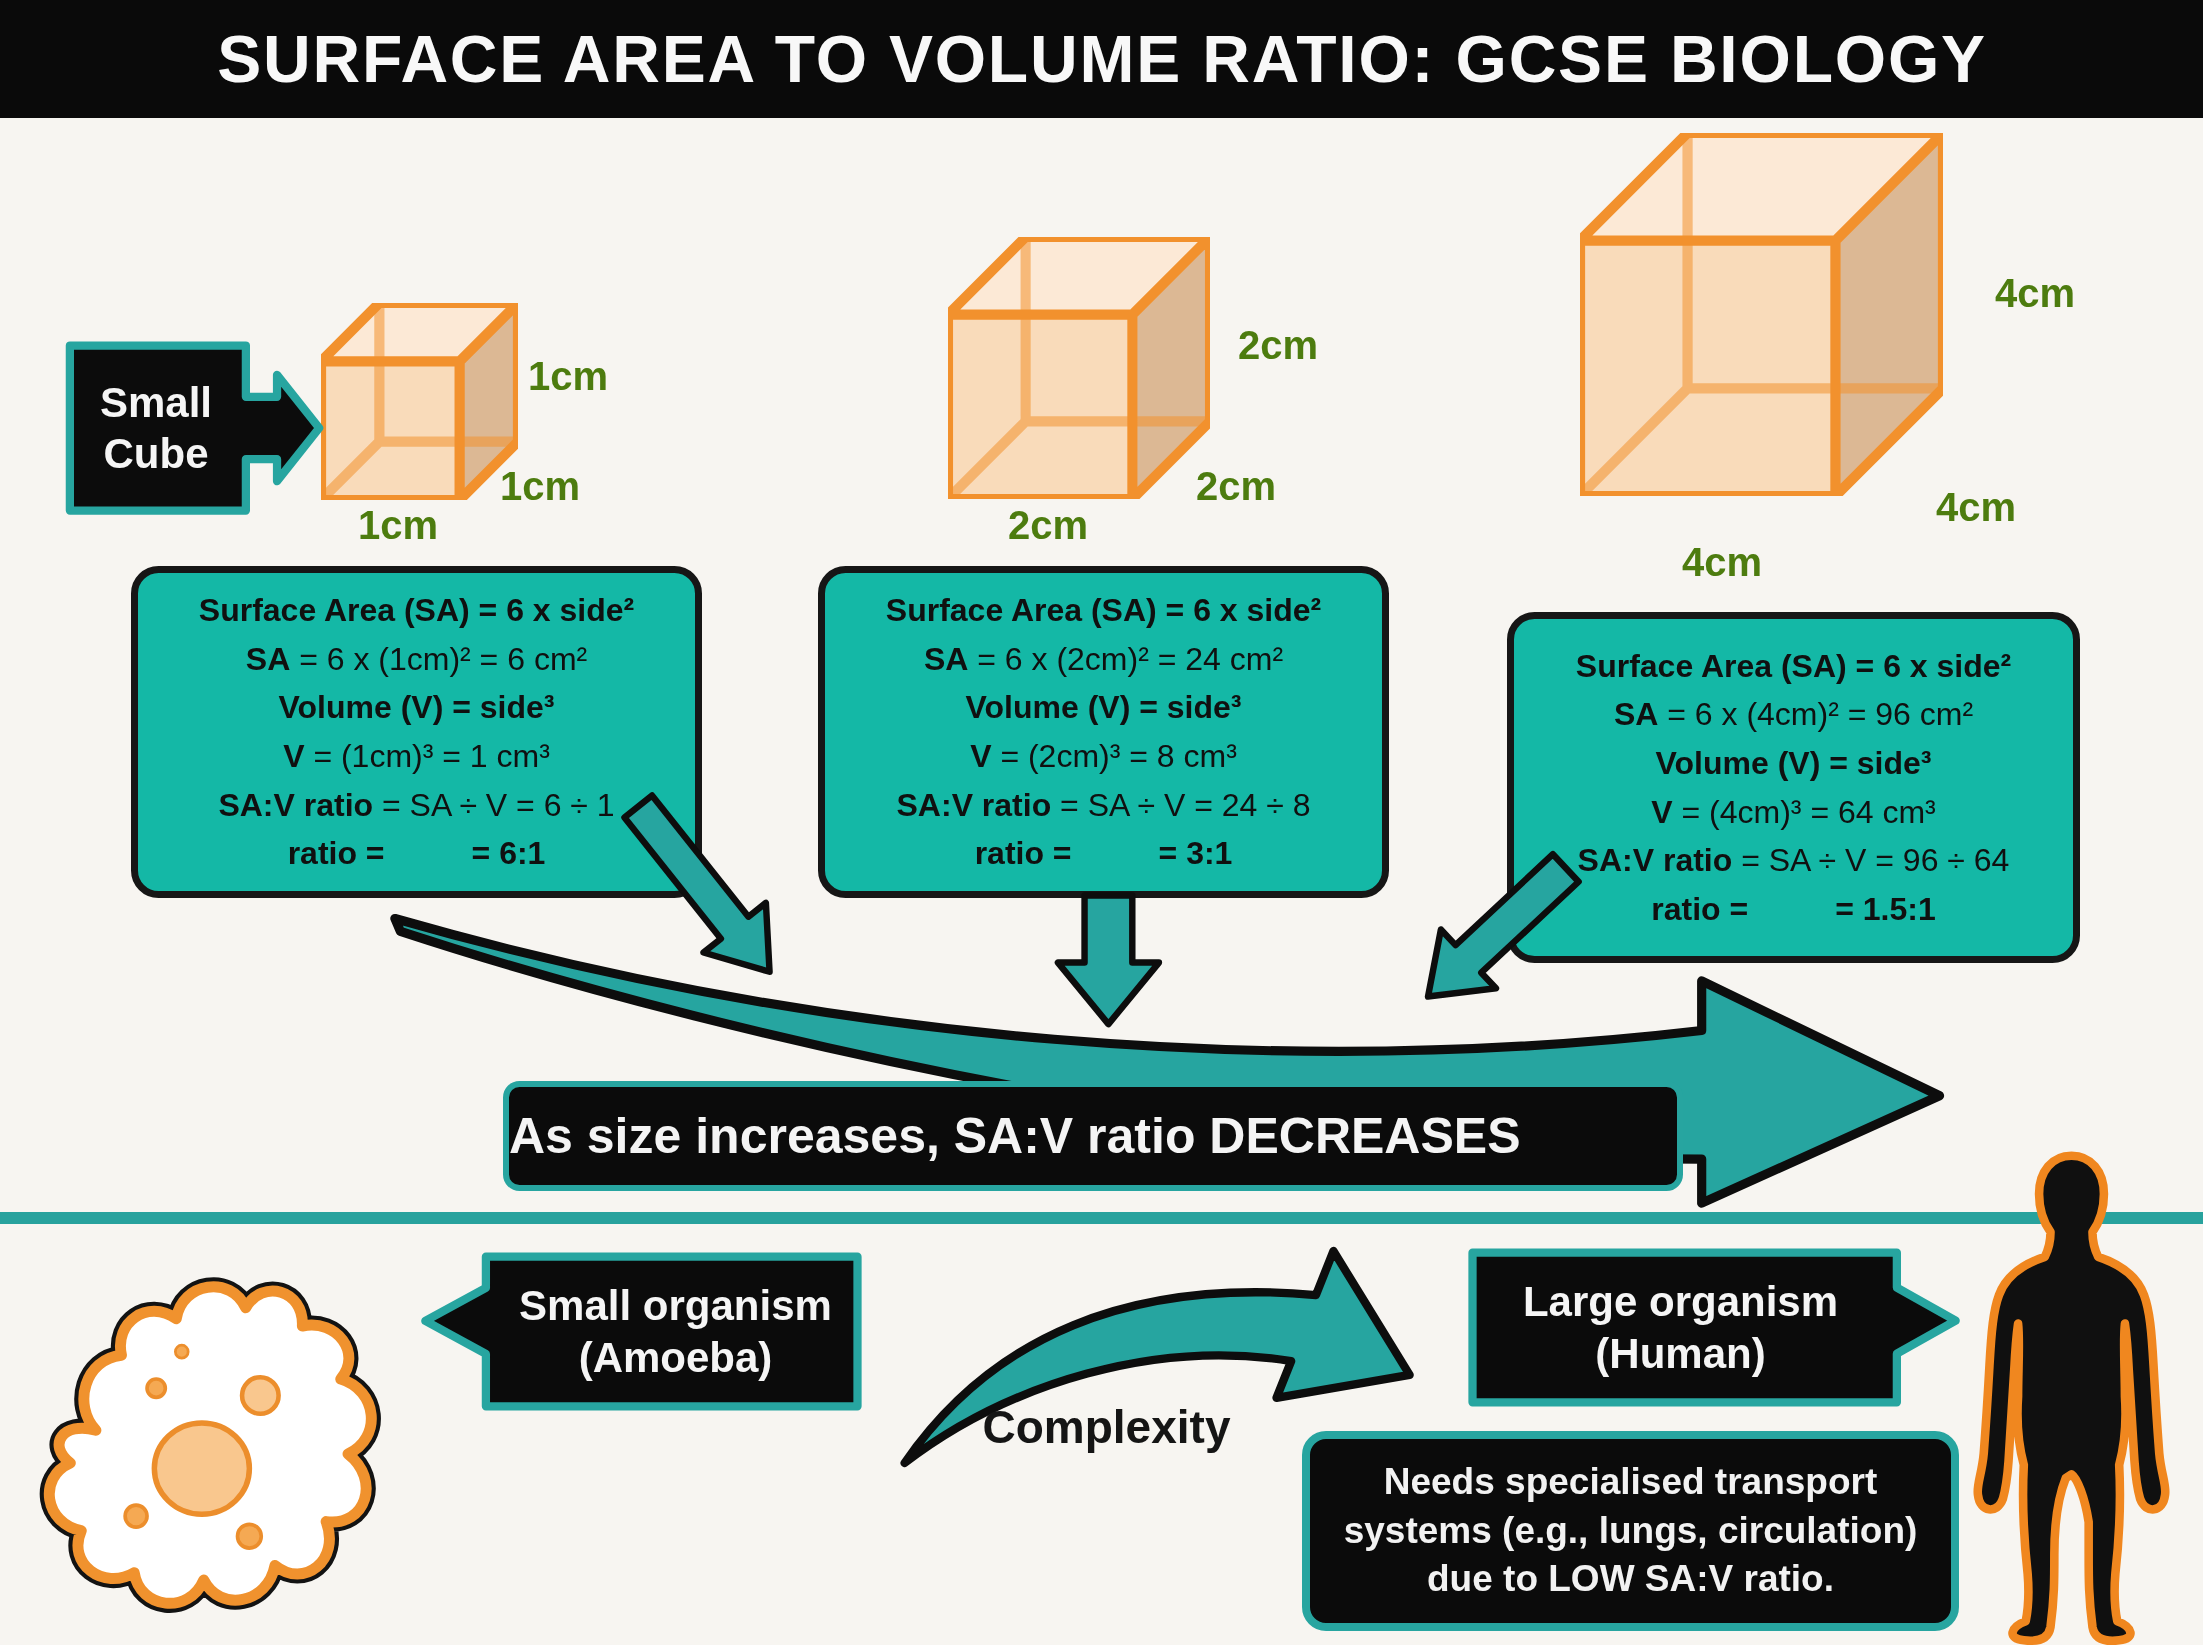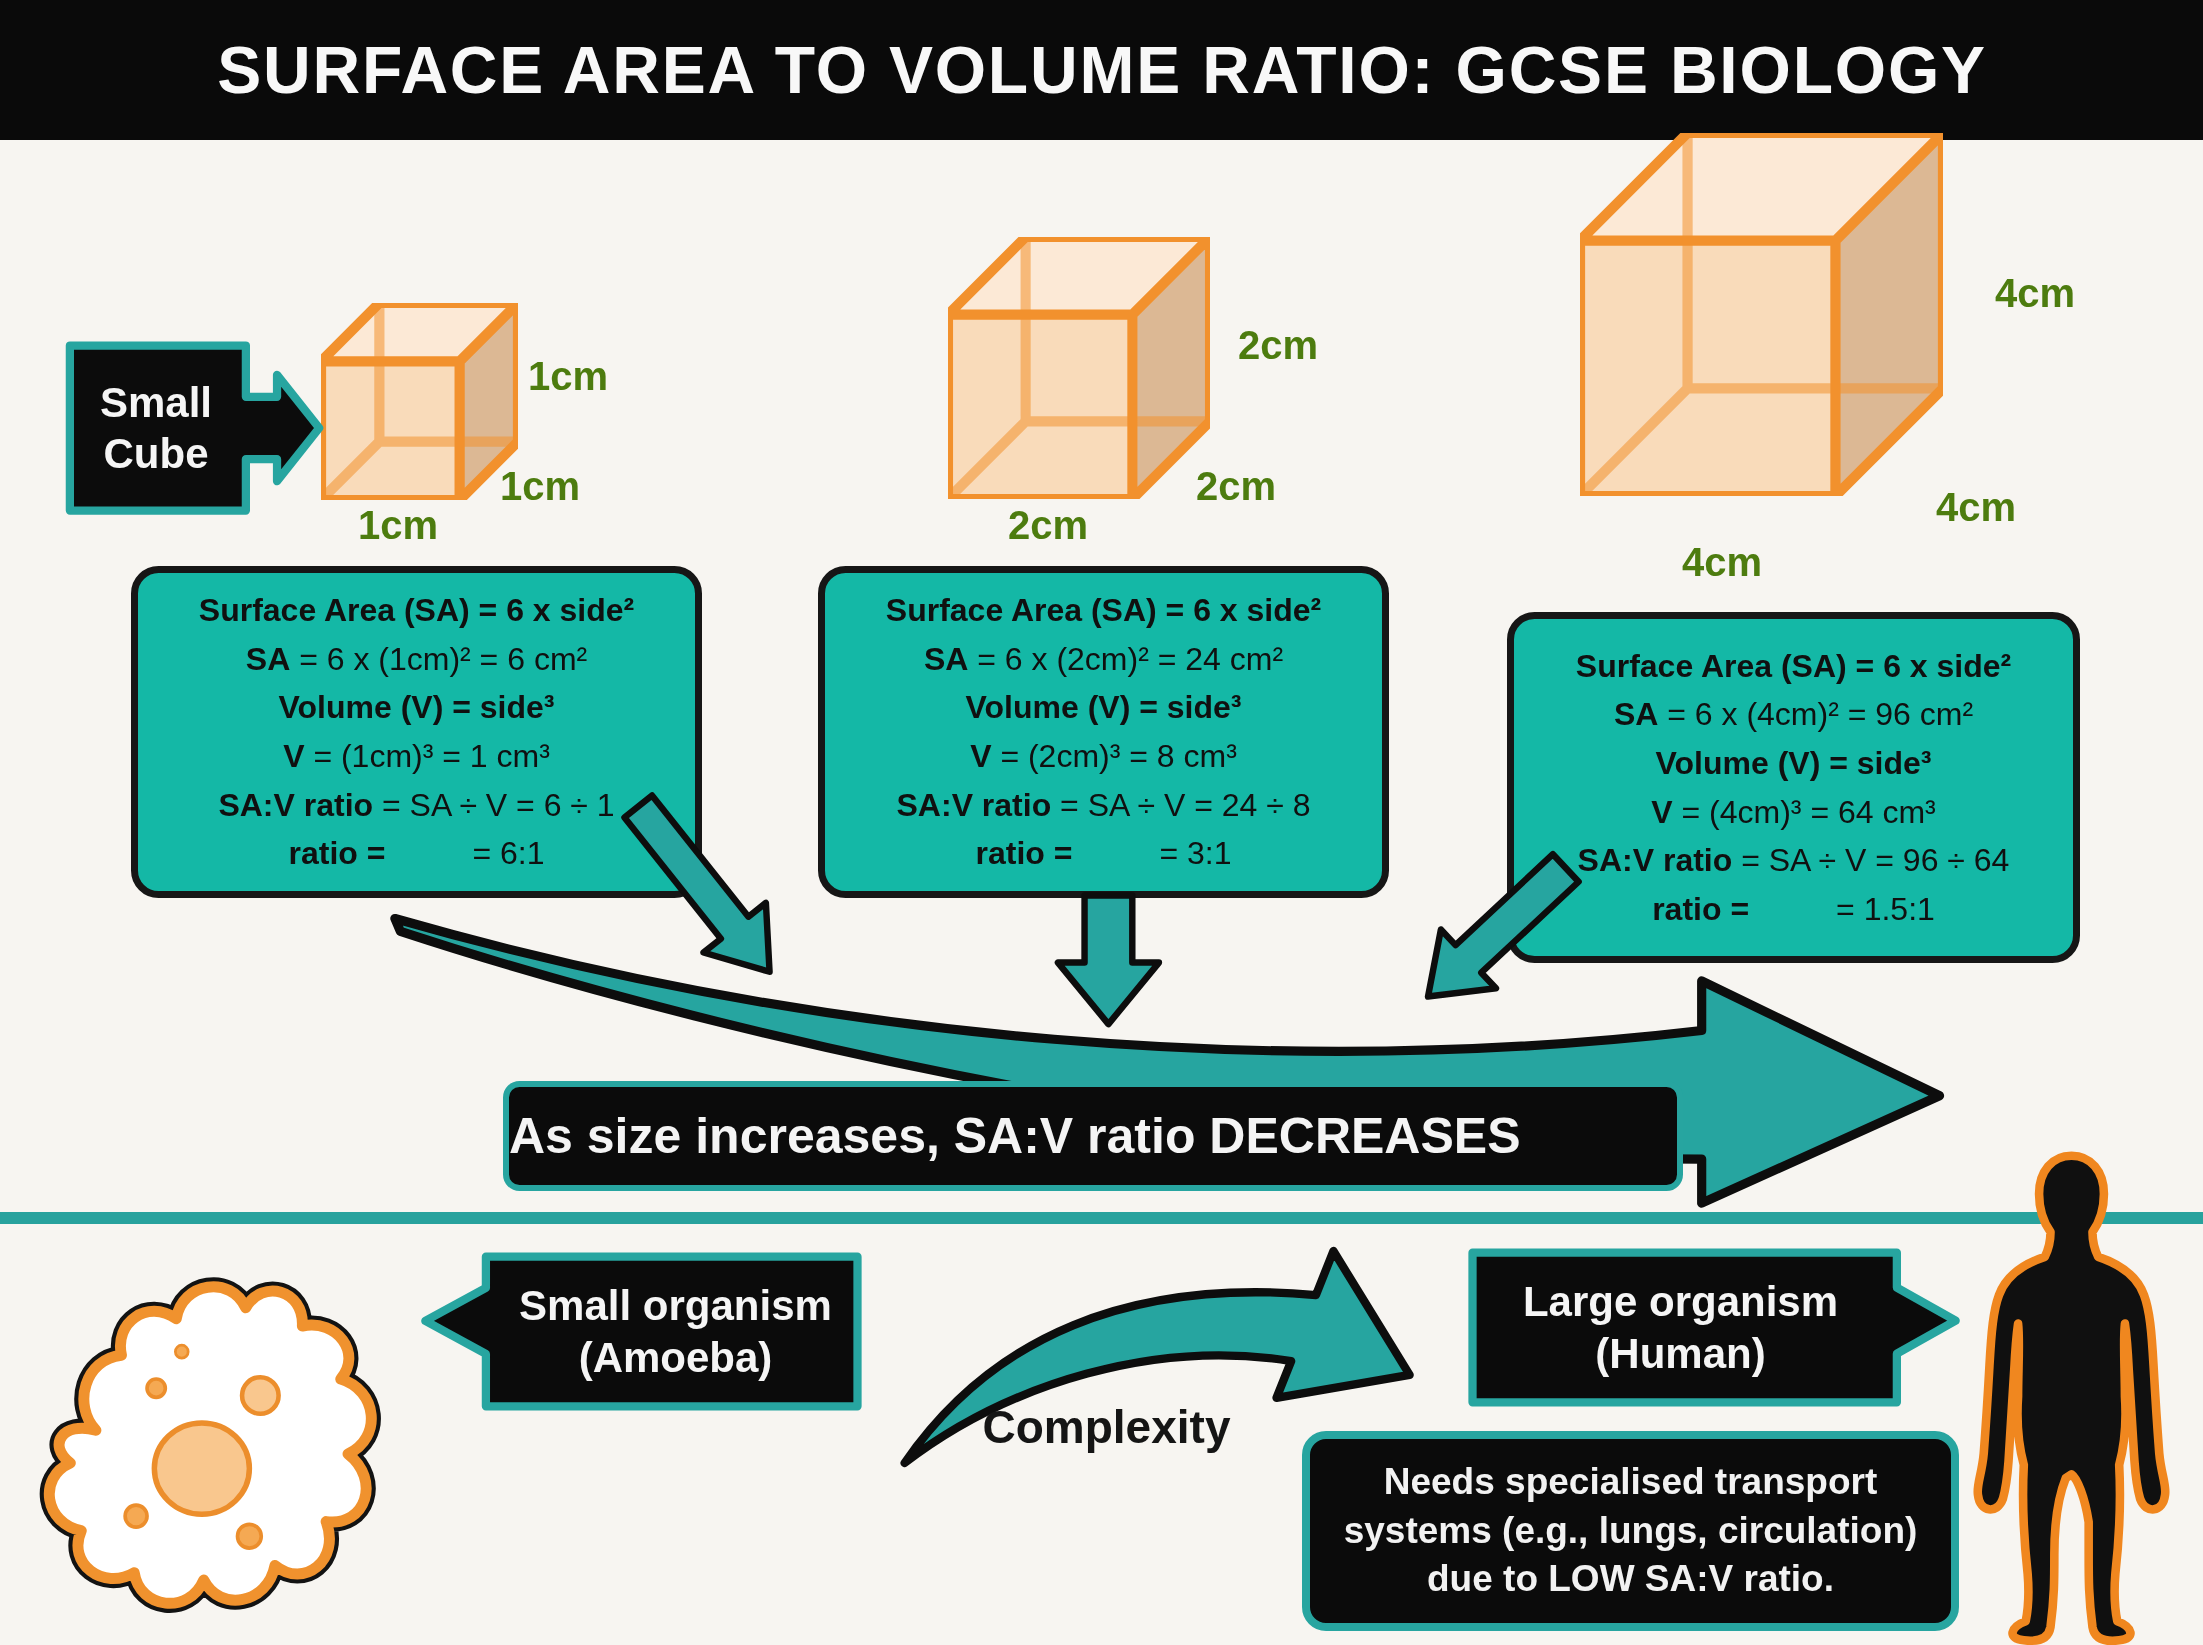--- a/index.html
+++ b/index.html
@@ -1,29 +1,29 @@
 <!DOCTYPE html>
 <html style="font-size:14.7px"><head>
 <meta charset="utf-8">
 <style>
   html,body{margin:0;padding:0;background:#e8e6e2;}
   .stage{position:relative;width:2204px;height:1646px;background:#f7f5f1;overflow:hidden;
          font-family:"Liberation Sans",sans-serif;}
   
-  .titlebar{position:absolute;left:0;top:0;width:2204px;height:140px;background:#0a0a0a;
+  .titlebar{position:absolute;left:0;top:0;width:2204px;height:118px;background:#0a0a0a;
             display:flex;align-items:center;justify-content:center;}
   .titlebar span{color:#f8f8f8;font-weight:bold;font-size:66px;letter-spacing:1.8px;white-space:nowrap;}
   
   .dim{position:absolute;font-size:40px;font-weight:bold;color:#4d7c0f;white-space:nowrap;}
   
   .calc{position:absolute;background:#14b8a6;border:7.3px solid #161616;border-radius:27.5px;
         display:flex;flex-direction:column;justify-content:center;align-items:center;box-sizing:border-box;}
   .cline{font-size:32px;color:#101010;line-height:1.52;text-align:center;white-space:nowrap;}
   .cb{font-weight:bold;}
-  .cline.rat .cr{font-weight:normal;margin-left:87px;}
+  .cline.rat .cr{font-weight:bold;margin-left:87px;}
   
   .pointer-text{position:absolute;display:flex;flex-direction:column;justify-content:center;
                 align-items:center;text-align:center;}
   .pointer-text span{color:#f5f5f5;font-weight:bold;font-size:42px;line-height:1.22;white-space:nowrap;}
   
   .banner{position:absolute;left:503px;top:1081px;width:1180px;height:110px;background:#0b0b0b;
           border:6.4px solid #27a5a0;border-radius:16.5px;display:flex;align-items:center;
           justify-content:flex-start;box-sizing:border-box;}
   .banner span{color:#f4f4f4;font-weight:bold;font-size:50px;white-space:nowrap;}
   

